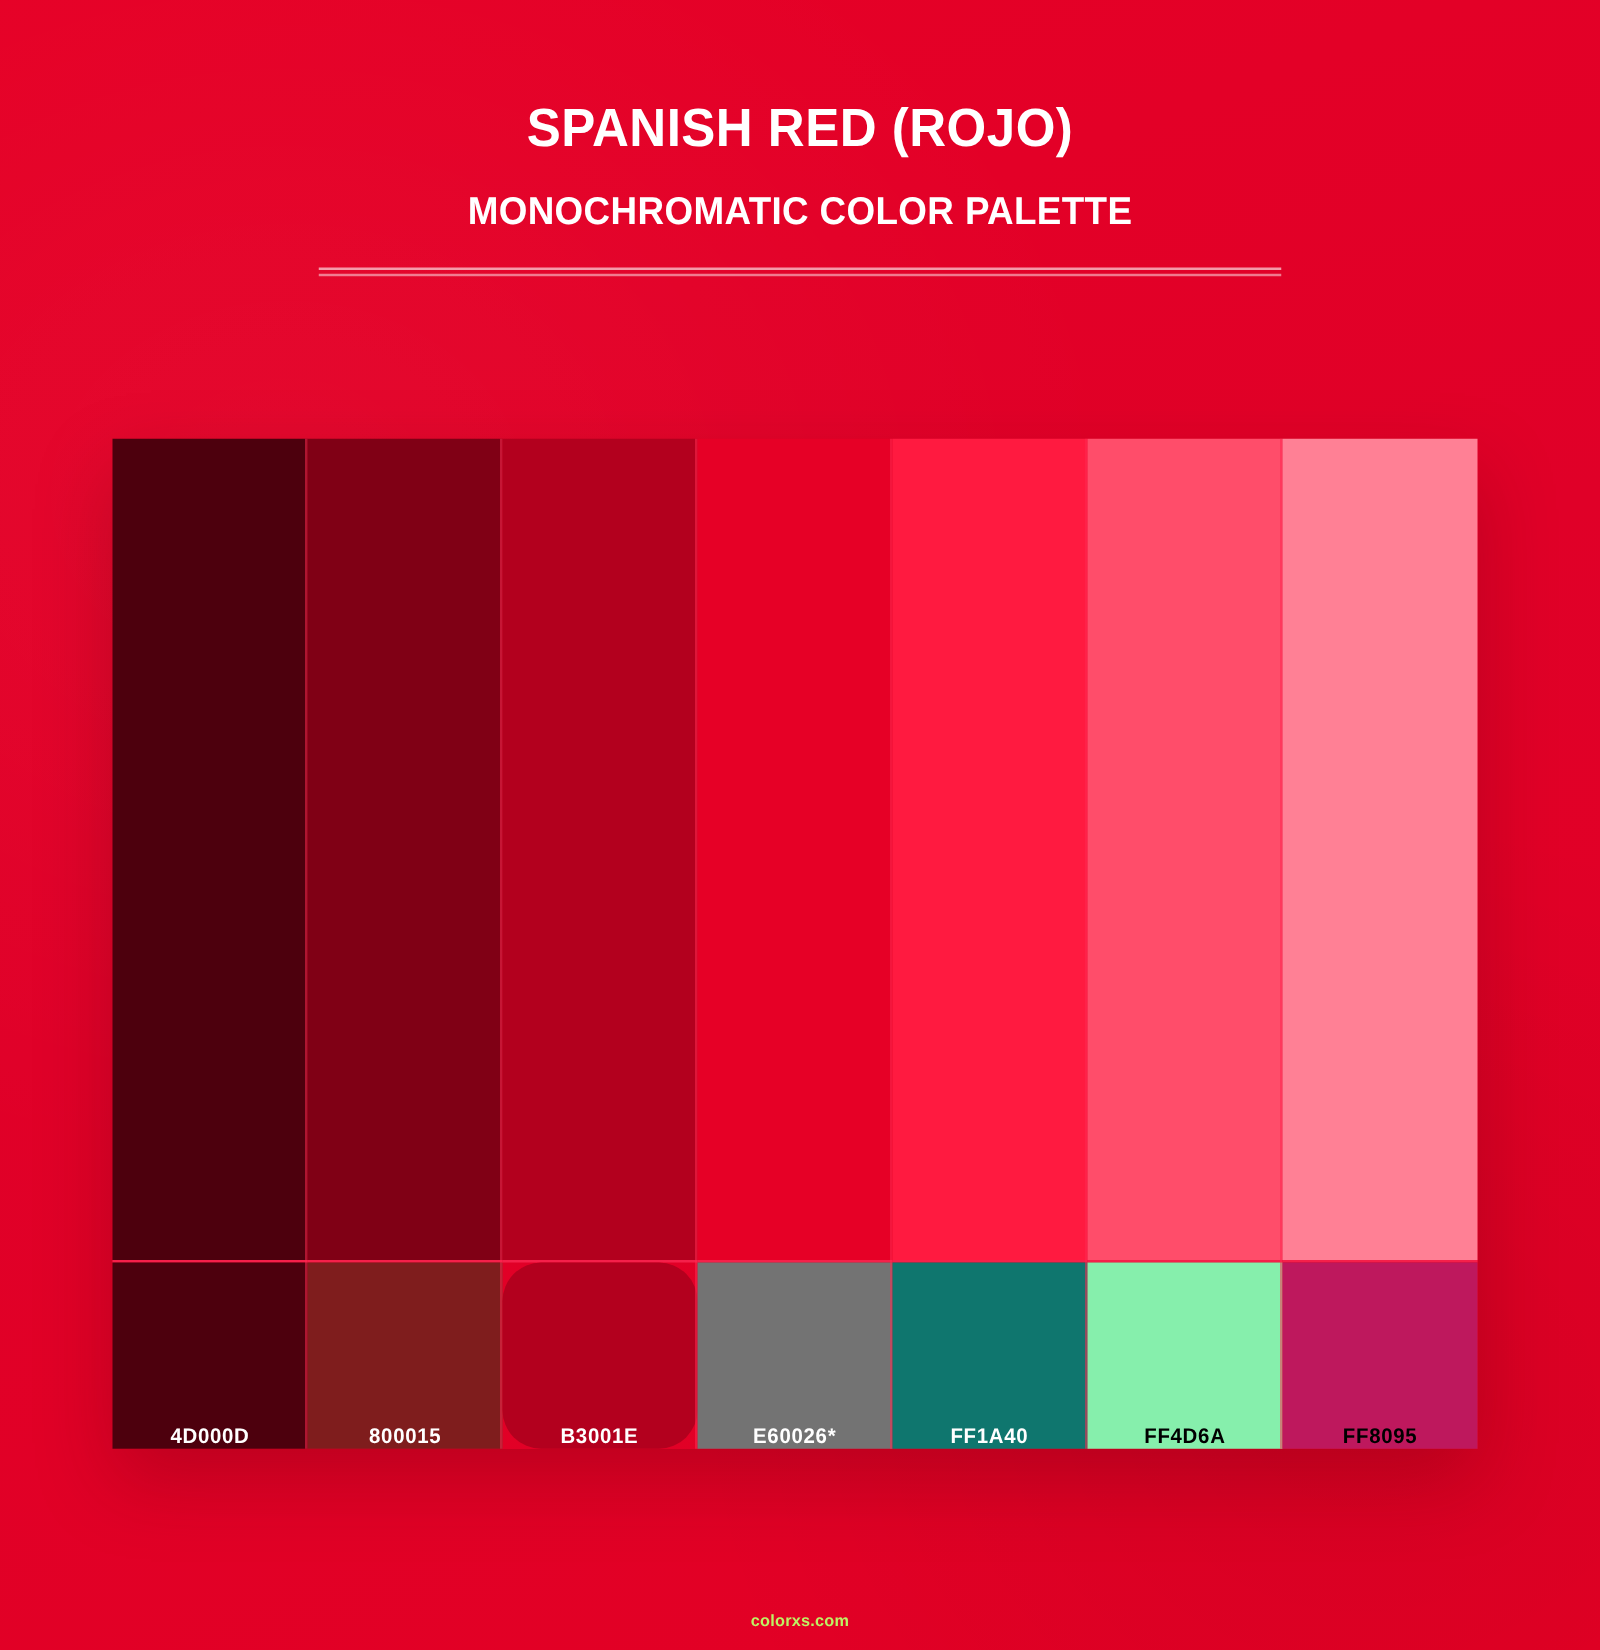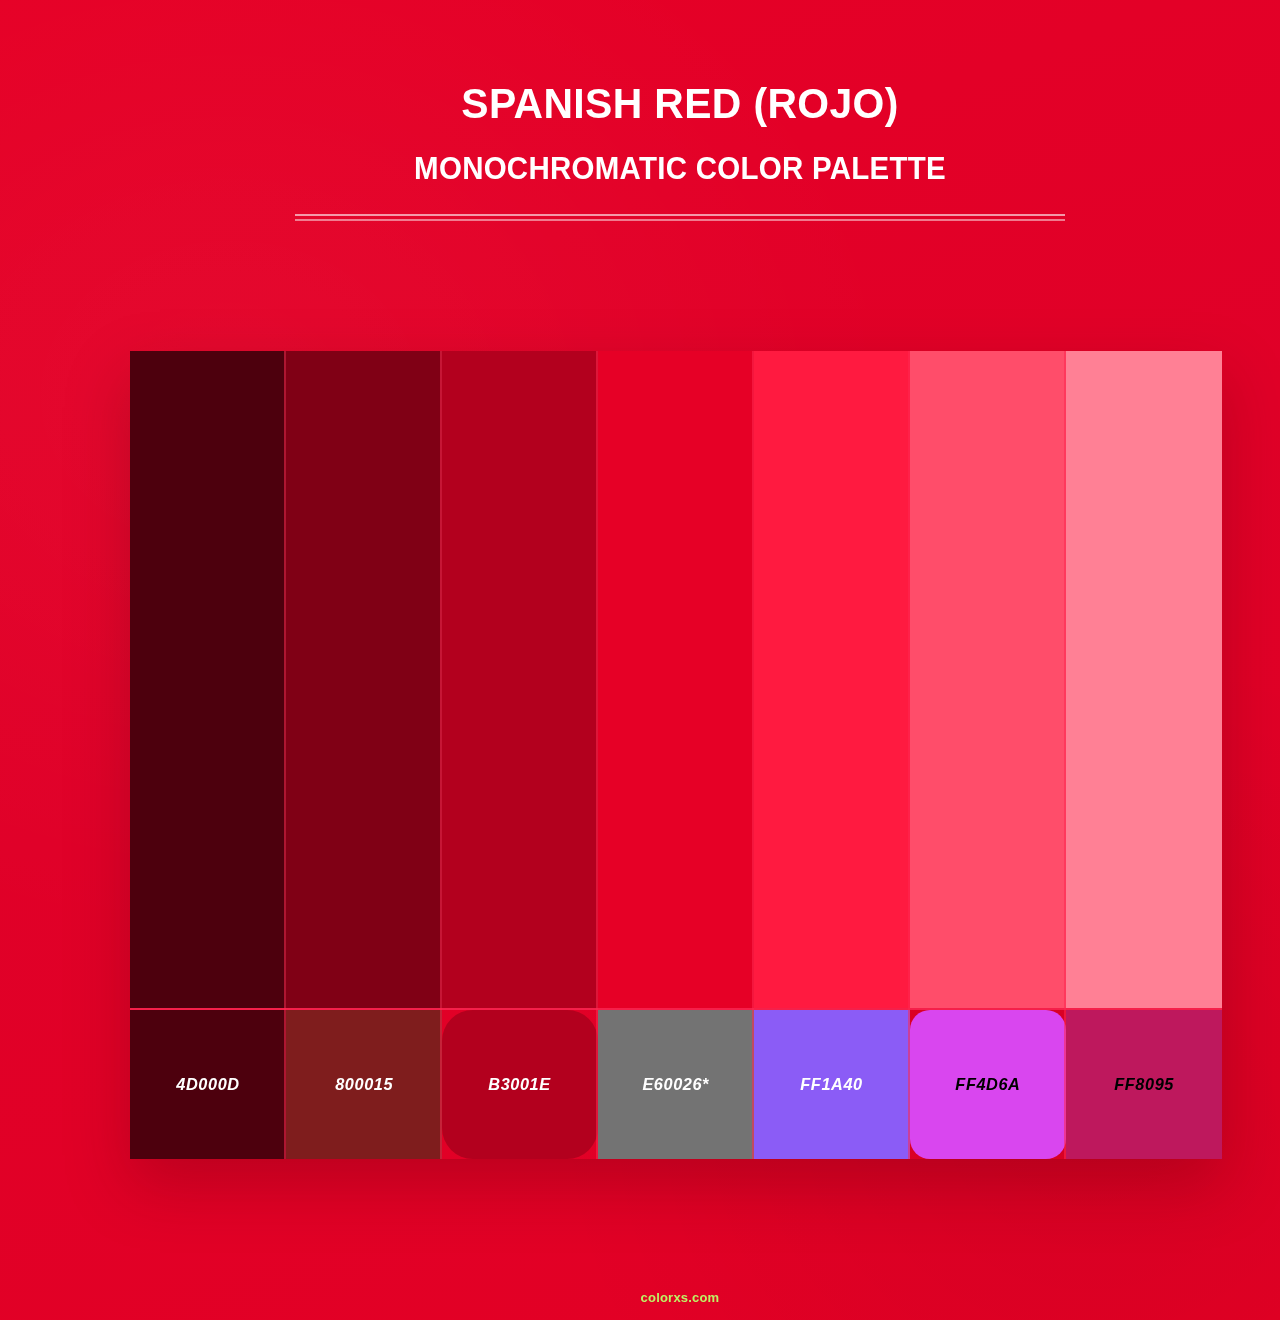--- a/index.html
+++ b/index.html
@@ -24,21 +24,20 @@
     background:
       radial-gradient(ellipse 1100px 900px at 18% 30%, rgba(255,255,255,0.035) 0%, rgba(255,255,255,0.0) 62%),
       radial-gradient(ellipse 900px 800px at 85% 85%, rgba(0,0,0,0.05) 0%, rgba(0,0,0,0) 60%),
       linear-gradient(160deg, #e60026 0%, #e00028 48%, #e30024 100%);
     pointer-events: none;
   }
 
   #page {
     position: absolute;
     inset: 0;
-    margin-left: 40px;
   }
 
   
   #header {
     position: absolute;
     left: 0;
     top: 0;
     width: 1280px;
     text-align: center;
   }
@@ -108,24 +107,23 @@
   
   .swatch-divider {
     flex: 0 0 2px;
     height: 2px;
     background: #f5204a;
   }
 
   .swatch-label-cell {
     flex: 1 1 auto;
     display: flex;
-    align-items: center;
+    align-items: flex-end;
     justify-content: center;
     position: relative;
-    font-style: italic;
   }
 
   .swatch-hex {
     font-size: 17px;
     font-weight: 700;
     letter-spacing: 0.6px;
     transform: scaleX(0.96);
     white-space: nowrap;
   }
 
@@ -203,29 +201,29 @@
       <div class="swatch-body" style="background: rgb(230, 0, 38);"></div>
       <div class="swatch-divider"></div>
       <div class="swatch-label-cell" style="background: #737373;">
         <span class="swatch-hex" style="color: rgb(255, 255, 255);">E60026*</span>
       </div>
     </div>
 
     <div class="swatch-column">
       <div class="swatch-body" style="background: rgb(255, 26, 64);"></div>
       <div class="swatch-divider"></div>
-      <div class="swatch-label-cell" style="background: #8b5cf6;">
+      <div class="swatch-label-cell" style="background: #0f766e;">
         <span class="swatch-hex" style="color: rgb(255, 255, 255);">FF1A40</span>
       </div>
     </div>
 
     <div class="swatch-column">
       <div class="swatch-body" style="background: rgb(255, 77, 106);"></div>
       <div class="swatch-divider"></div>
-      <div class="swatch-label-cell" style="background: #d946ef; border-radius: 20px;">
+      <div class="swatch-label-cell" style="background: #86efac;">
         <span class="swatch-hex" style="color: rgb(0, 0, 0);">FF4D6A</span>
       </div>
     </div>
 
     <div class="swatch-column">
       <div class="swatch-body" style="background: rgb(255, 128, 149);"></div>
       <div class="swatch-divider"></div>
       <div class="swatch-label-cell" style="background: #be185d;">
         <span class="swatch-hex" style="color: rgb(0, 0, 0);">FF8095</span>
       </div>

